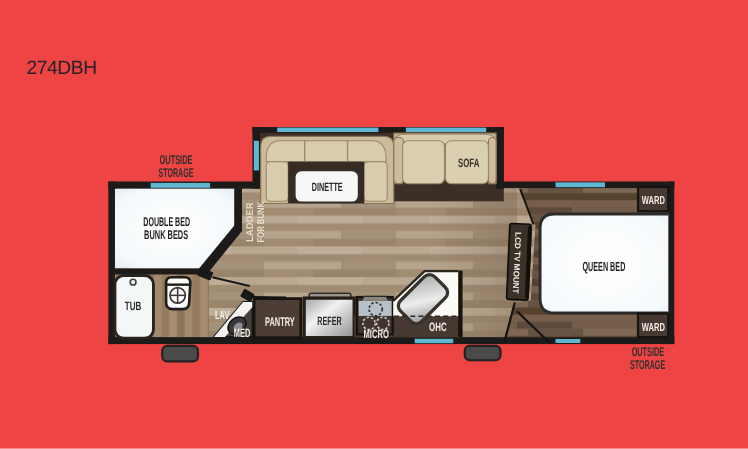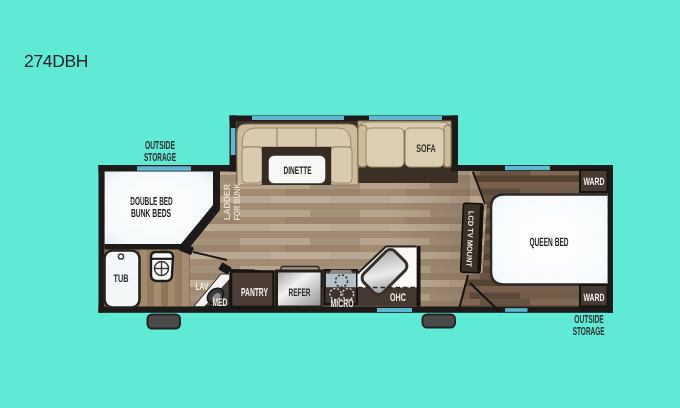--- a/index.html
+++ b/index.html
@@ -1,16 +1,16 @@
 <!DOCTYPE html>
 <html><head>
 <meta charset="utf-8">
 <style>
   html,body{margin:0;padding:0;background:#ffffff;}
-  .wrap{width:680px;height:408px;position:relative;overflow:hidden;background:#5eead4;}
+  .wrap{width:680px;height:408px;position:relative;overflow:hidden;background:#ef4444;}
   text{font-family:"Liberation Sans",sans-serif;-webkit-font-smoothing:antialiased;}
   svg{text-rendering:geometricPrecision;shape-rendering:geometricPrecision;}
 </style>
 </head>
 <body>
 <div class="wrap">
 <svg width="680" height="408" viewBox="0 0 680 408" xmlns="http://www.w3.org/2000/svg" style="opacity:0.999">
 <defs>
   <pattern id="floorL" width="120" height="28" patternUnits="userSpaceOnUse">
     <rect width="120" height="28" fill="#b09e89"></rect>

